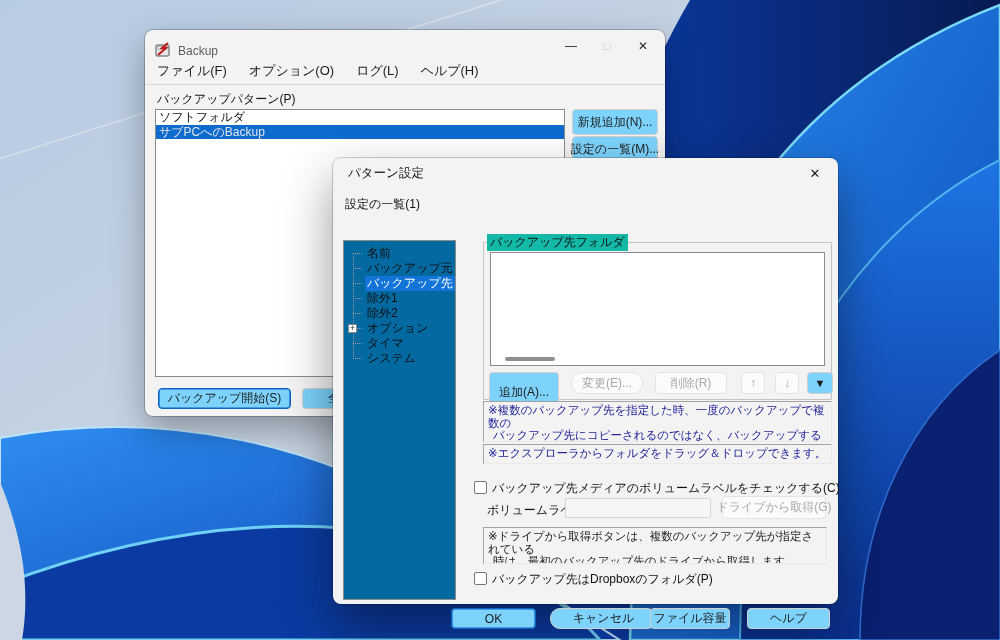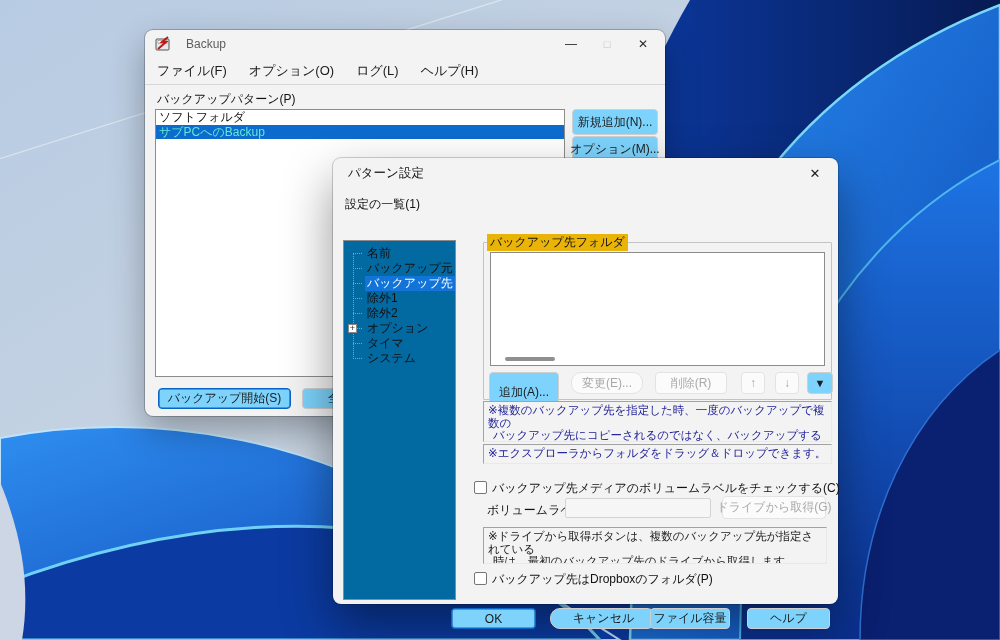--- a/index.html
+++ b/index.html
@@ -18,36 +18,36 @@
             border:1px solid #e9e9e9;border-top-color:#a2a2a2;border-left-color:#a2a2a2;
             padding:2px 4px;font-size:11.5px;line-height:12.6px;overflow:hidden;}
   .navy{color:#1c1c96;}
   .note-line+.note-line{padding-left:5px;}
   .label{position:absolute;font-size:12px;color:#111;white-space:nowrap;}
 
   
   .backup-window{position:absolute;left:145px;top:30px;width:520px;height:386px;z-index:1;
       background:#f3f3f3;border-radius:8px;
       box-shadow:0 0 0 1px rgba(0,0,0,.22),0 14px 34px rgba(0,0,0,.30);}
-  .bw-titlebar{height:28px;display:flex;align-items:center;padding:0 4px 0 10px;gap:8px;}
+  .bw-titlebar{height:28px;display:flex;align-items:flex-end;padding:0 4px 0 10px;}
   .bw-apicon{width:16px;height:16px;margin-right:7px;flex:0 0 auto;}
   .bw-title{font-size:12px;color:#5d5d5d;}
   .bw-controls{margin-left:auto;display:flex;align-items:center;}
   .wc{width:36px;height:24px;display:flex;align-items:center;justify-content:center;
       font-size:12px;color:#2b2b2b;}
   .wc.max{color:#c3c3c3;font-size:11px;}
   .bw-menubar{display:flex;align-items:center;height:26px;padding-left:12px;
       border-bottom:1px solid #d7d7d7;font-size:13px;color:#1b1b1b;}
   .menu-item{padding:0 11px;}
   .menu-item:first-child{padding-left:0;}
   .bw-body{position:relative;height:332px;}
   .bw-list{position:absolute;left:10px;top:24px;width:410px;height:268px;
       background:#fff;border:1px solid #8b8b8b;box-sizing:border-box;overflow:hidden;}
   .p-row{font-size:12px;line-height:14.5px;padding:0 3px;color:#111;white-space:nowrap;}
-  .p-row.selected{background:#0d6bce;color:#5eead4;}
+  .p-row.selected{background:#0d6bce;color:#e5e5e5;}
   .side-btn{left:427px;width:86px;height:26px;}
 
   
   .pattern-dialog{position:absolute;left:333px;top:158px;width:505px;height:446px;z-index:2;
       background:#f3f3f3;border-radius:8px;
       box-shadow:0 0 0 1px rgba(0,0,0,.18),0 22px 50px rgba(0,0,0,.42);}
   .pd-titlebar{height:30px;display:flex;align-items:center;padding:0 6px 0 15px;}
   .pd-title{font-size:12.5px;color:#141414;}
   .pd-close{margin-left:auto;width:34px;height:26px;display:flex;align-items:center;justify-content:center;
       font-size:13px;color:#1b1b1b;}
@@ -61,21 +61,21 @@
   .t-row{position:relative;height:15px;line-height:15px;padding-left:21px;white-space:nowrap;}
   .t-row::before{content:"";position:absolute;left:9px;top:7px;width:9px;border-top:1px dotted #9a9a9a;}
   .t-label{display:inline-block;padding:0 2px;font-size:12px;color:#111;}
   .t-row.selected .t-label{background:#1274d8;color:#fff;}
   .t-expand{position:absolute;left:4px;top:3px;width:9px;height:9px;background:#fff;
       border:1px solid #8a8a8a;box-sizing:border-box;font-size:9px;line-height:6px;
       text-align:center;color:#333;z-index:1;}
 
   .group-box{position:absolute;left:150px;top:54px;width:349px;height:158px;
       border:1px solid #c3c3c3;border-radius:1px;box-sizing:border-box;}
-  .group-label{position:absolute;left:154px;top:46px;background:#eab308;padding:0 3px;
+  .group-label{position:absolute;left:154px;top:46px;background:#14b8a6;padding:0 3px;
       font-size:12px;color:#111;z-index:1;white-space:nowrap;}
   .folder-list{position:absolute;left:157px;top:64px;width:335px;height:114px;
       background:#fff;border:1px solid #8b8b8b;box-sizing:border-box;}
   .folder-path{font-size:12.5px;color:#111;padding:2px 4px;white-space:nowrap;}
   .hscroll-thumb{position:absolute;left:14px;bottom:4px;width:50px;height:4px;
       background:#8f8f8f;border-radius:2px;}
 
   .vol-input{position:absolute;left:232px;top:310px;width:146px;height:20px;
       background:#f6f6f6;border:1px solid #d4d4d4;box-sizing:border-box;border-radius:2px;
       font-size:12px;padding:0 4px;color:#111;font-family:inherit;}
@@ -146,21 +146,21 @@
 
     <div class="bw-body">
       <span class="label" style="left:12px;top:6px;">バックアップパターン(P)</span>
 
       <div class="bw-list">
         <div class="p-row">ソフトフォルダ</div>
         <div class="p-row selected">サブPCへのBackup</div>
       </div>
 
       <div class="btn side-btn" style="top:24px;">新規追加(N)...</div>
-      <div class="btn side-btn" style="top:51px;">オプション(M)...</div>
+      <div class="btn side-btn" style="top:51px;">設定の一覧(M)...</div>
 
       <div class="btn default" style="left:13px;top:303px;width:133px;height:21px;">バックアップ開始(S)</div>
       <div class="btn" style="left:157px;top:303px;width:64px;height:21px;">全</div>
     </div>
   </div>
 
   <div class="pattern-dialog">
     <div class="pd-titlebar">
       <span class="pd-title">パターン設定</span>
       <div class="pd-close">✕</div>

